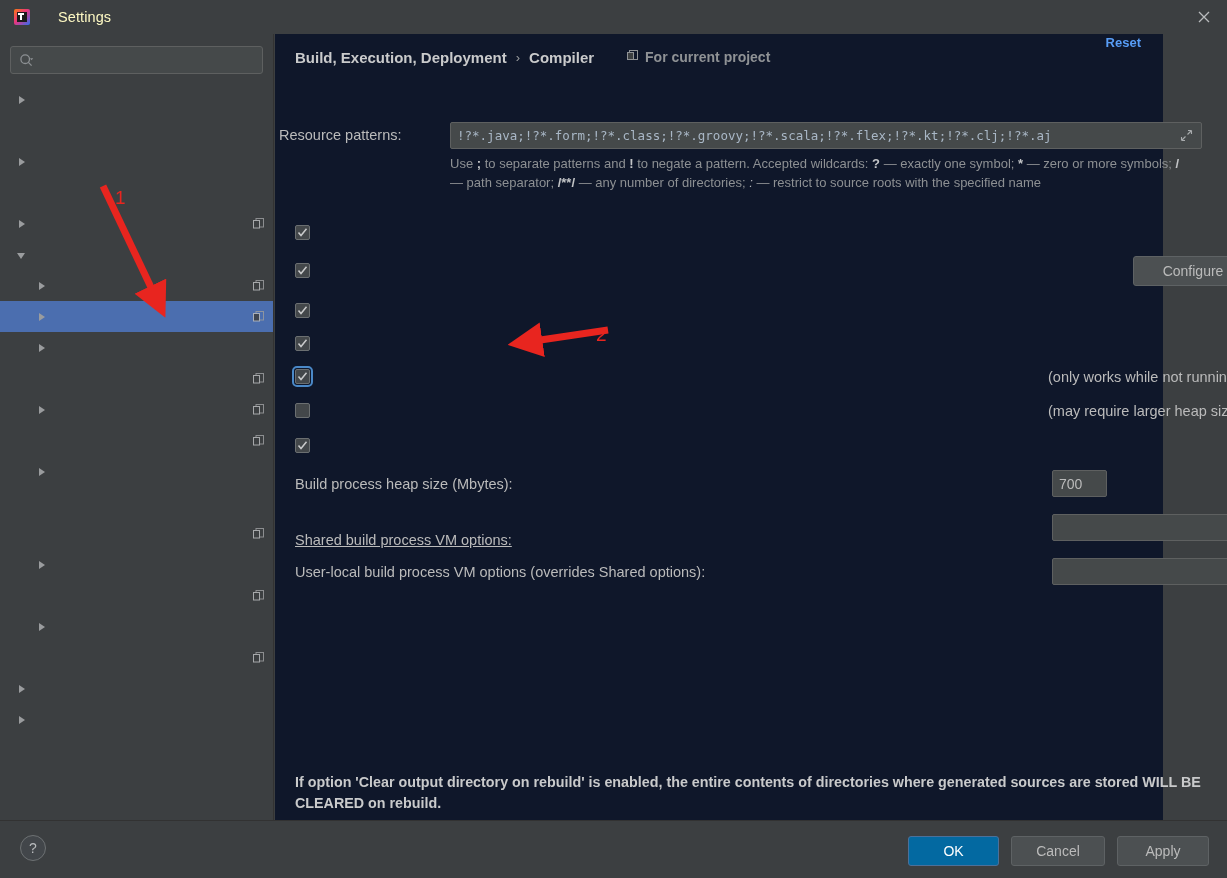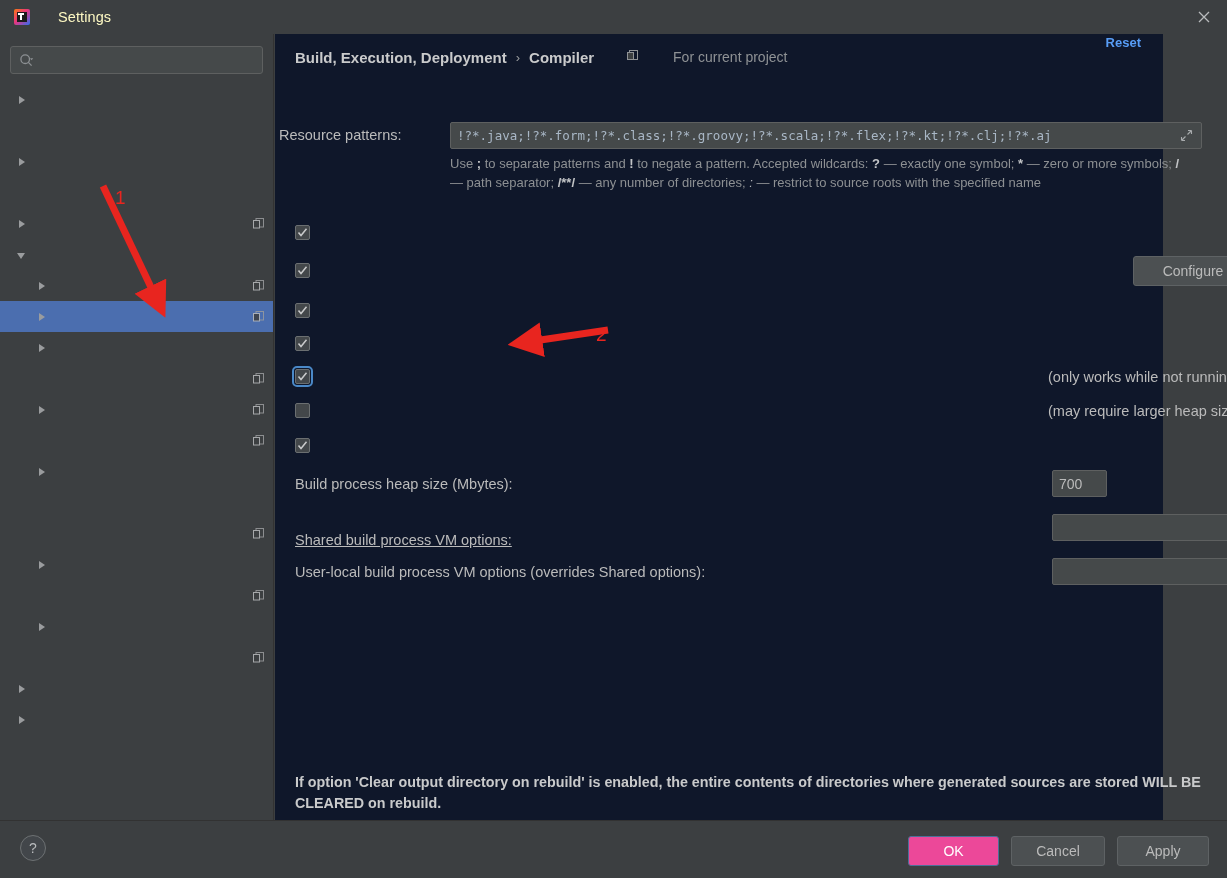--- a/index.html
+++ b/index.html
@@ -96,21 +96,21 @@
     background: #0f172a;
   }
   #breadcrumb {
     position: absolute; left: 20px; top: 12px; height: 22px;
     display: flex; align-items: center; font-size: 15px;
   }
   #breadcrumb .crumb { font-weight: bold; color: #c9cacb; }
   #breadcrumb .sep { margin: 0 9px; color: #9a9c9e; font-size: 13px; }
   #breadcrumb .scope {
     display: flex; align-items: center; margin-left: 32px;
-    font-size: 14px; color: #8f9295; font-weight: normal; cursor: default; gap: 28px;
+    font-size: 14px; color: #8f9295; font-weight: bold; cursor: default;
   }
   #breadcrumb .scope .txt { margin-left: 6px; }
   #reset-link {
     position: absolute; right: 22px; top: 1px;
     font-size: 13px; font-weight: bold; color: #589df6; cursor: pointer;
   }
 
   .row-label {
     font-size: 14.5px; color: #bbbbbb; white-space: nowrap;
   }
@@ -186,21 +186,21 @@
     border-radius: 50%; border: 1px solid #6d7173; background: #42464a;
     color: #b9bbbd; font-size: 14px; display: flex; align-items: center;
     justify-content: center; cursor: pointer;
   }
   .dlg-btn {
     position: absolute; top: 15px; height: 30px; border-radius: 3px;
     font-size: 14px; font-family: "Liberation Sans", sans-serif;
     cursor: pointer; border: 1px solid #5e6264; background: #4c5052; color: #bbbbbb;
   }
   #ok-btn {
-    left: 908px; width: 91px; background: #ec4899; border: 1px solid #4c7099; color: #ffffff;
+    left: 908px; width: 91px; background: #0369a1; border: 1px solid #4c7099; color: #ffffff;
   }
   #cancel-btn { left: 1011px; width: 94px; }
   #apply-btn  { left: 1117px; width: 92px; }
 
   
   #annotations { position: absolute; left: 0; top: 0; width: 1227px; height: 878px; pointer-events: none; }
   .anno-num {
     position: absolute; color: #e8251f; font-size: 19px;
     font-family: "Liberation Sans", sans-serif;
   }

